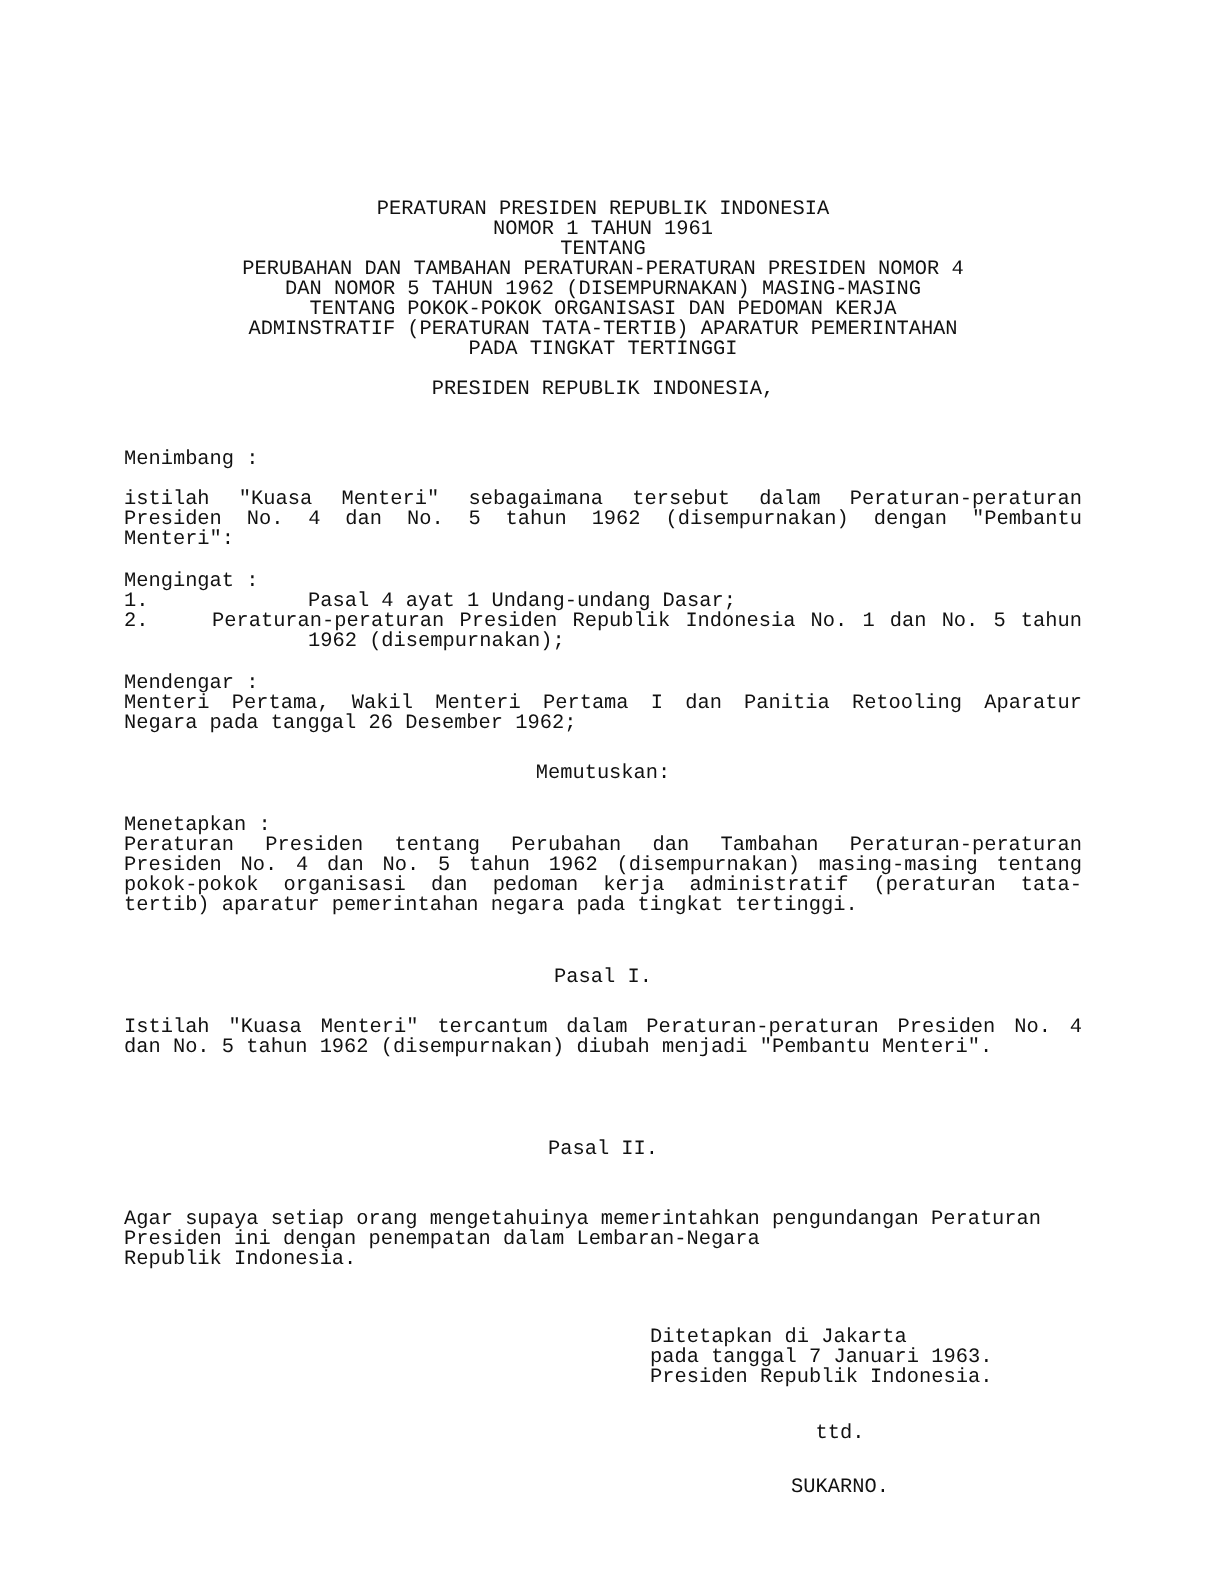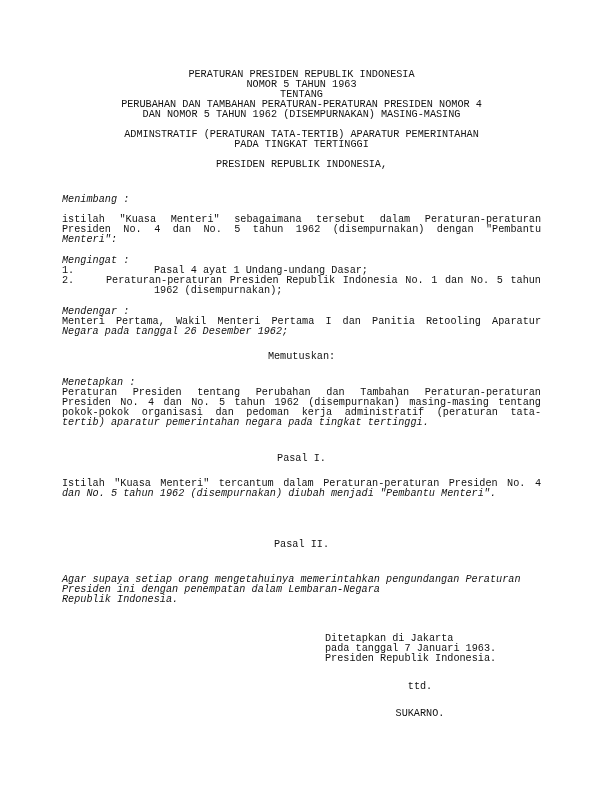--- a/index.html
+++ b/index.html
@@ -1,39 +1,40 @@
 <!DOCTYPE html>
 <html><head>
 <meta charset="utf-8">
 <style>
   html, body { margin: 0; padding: 0; background: #ffffff; }
   body { width: 612px; height: 792px; position: relative; overflow: hidden;
          font-family: "Liberation Mono", "DejaVu Sans Mono", monospace;
          color: #111111; font-size: 10.2px; }
   .page { position: absolute; left: 0; top: 0; width: 612px; height: 792px; }
-  .ln { position: absolute; white-space: pre; line-height: 10px; height: 10px; }
+  .ln { position: absolute; white-space: pre; line-height: 10px; height: 10px; margin-top: 31px; }
   .c { left: 62px; width: 479px; text-align: center; }
-  .l { left: 62px; font-style: italic; }
+  .l { left: 62px; }
   .j { left: 62px; width: 479px; text-align: justify; text-align-last: justify; white-space: normal; }
   .num { left: 62px; }
   .it { left: 106px; padding-left: 48px; }
   .itj { left: 106px; width: 435px; text-align: justify; text-align-last: justify; white-space: normal; }
   .sig { left: 325px; }
   .sigc { left: 325px; width: 190px; text-align: center; }
 </style>
 </head>
 <body>
 
 <div class="page">
 
   <div class="ln c" style="top:70px">PERATURAN PRESIDEN REPUBLIK INDONESIA</div>
-  <div class="ln c" style="top:80px">NOMOR 5 TAHUN 1963</div>
+  <div class="ln c" style="top:80px">NOMOR 1 TAHUN 1961</div>
   <div class="ln c" style="top:90px">TENTANG</div>
   <div class="ln c" style="top:100px">PERUBAHAN DAN TAMBAHAN PERATURAN-PERATURAN PRESIDEN NOMOR 4</div>
   <div class="ln c" style="top:110px">DAN NOMOR 5 TAHUN 1962 (DISEMPURNAKAN) MASING-MASING</div>
+  <div class="ln c" style="top:120px">TENTANG POKOK-POKOK ORGANISASI DAN PEDOMAN KERJA</div>
   <div class="ln c" style="top:130px">ADMINSTRATIF (PERATURAN TATA-TERTIB) APARATUR PEMERINTAHAN</div>
   <div class="ln c" style="top:140px">PADA TINGKAT TERTINGGI</div>
 
   <div class="ln c" style="top:160px">PRESIDEN REPUBLIK INDONESIA,</div>
 
   <div class="ln l" style="top:195px">Menimbang :</div>
   <div class="ln j" style="top:215px">istilah "Kuasa Menteri" sebagaimana tersebut dalam Peraturan-peraturan</div>
   <div class="ln j" style="top:225px">Presiden No. 4 dan No. 5 tahun 1962 (disempurnakan) dengan "Pembantu</div>
   <div class="ln l" style="top:235px">Menteri":</div>
 

